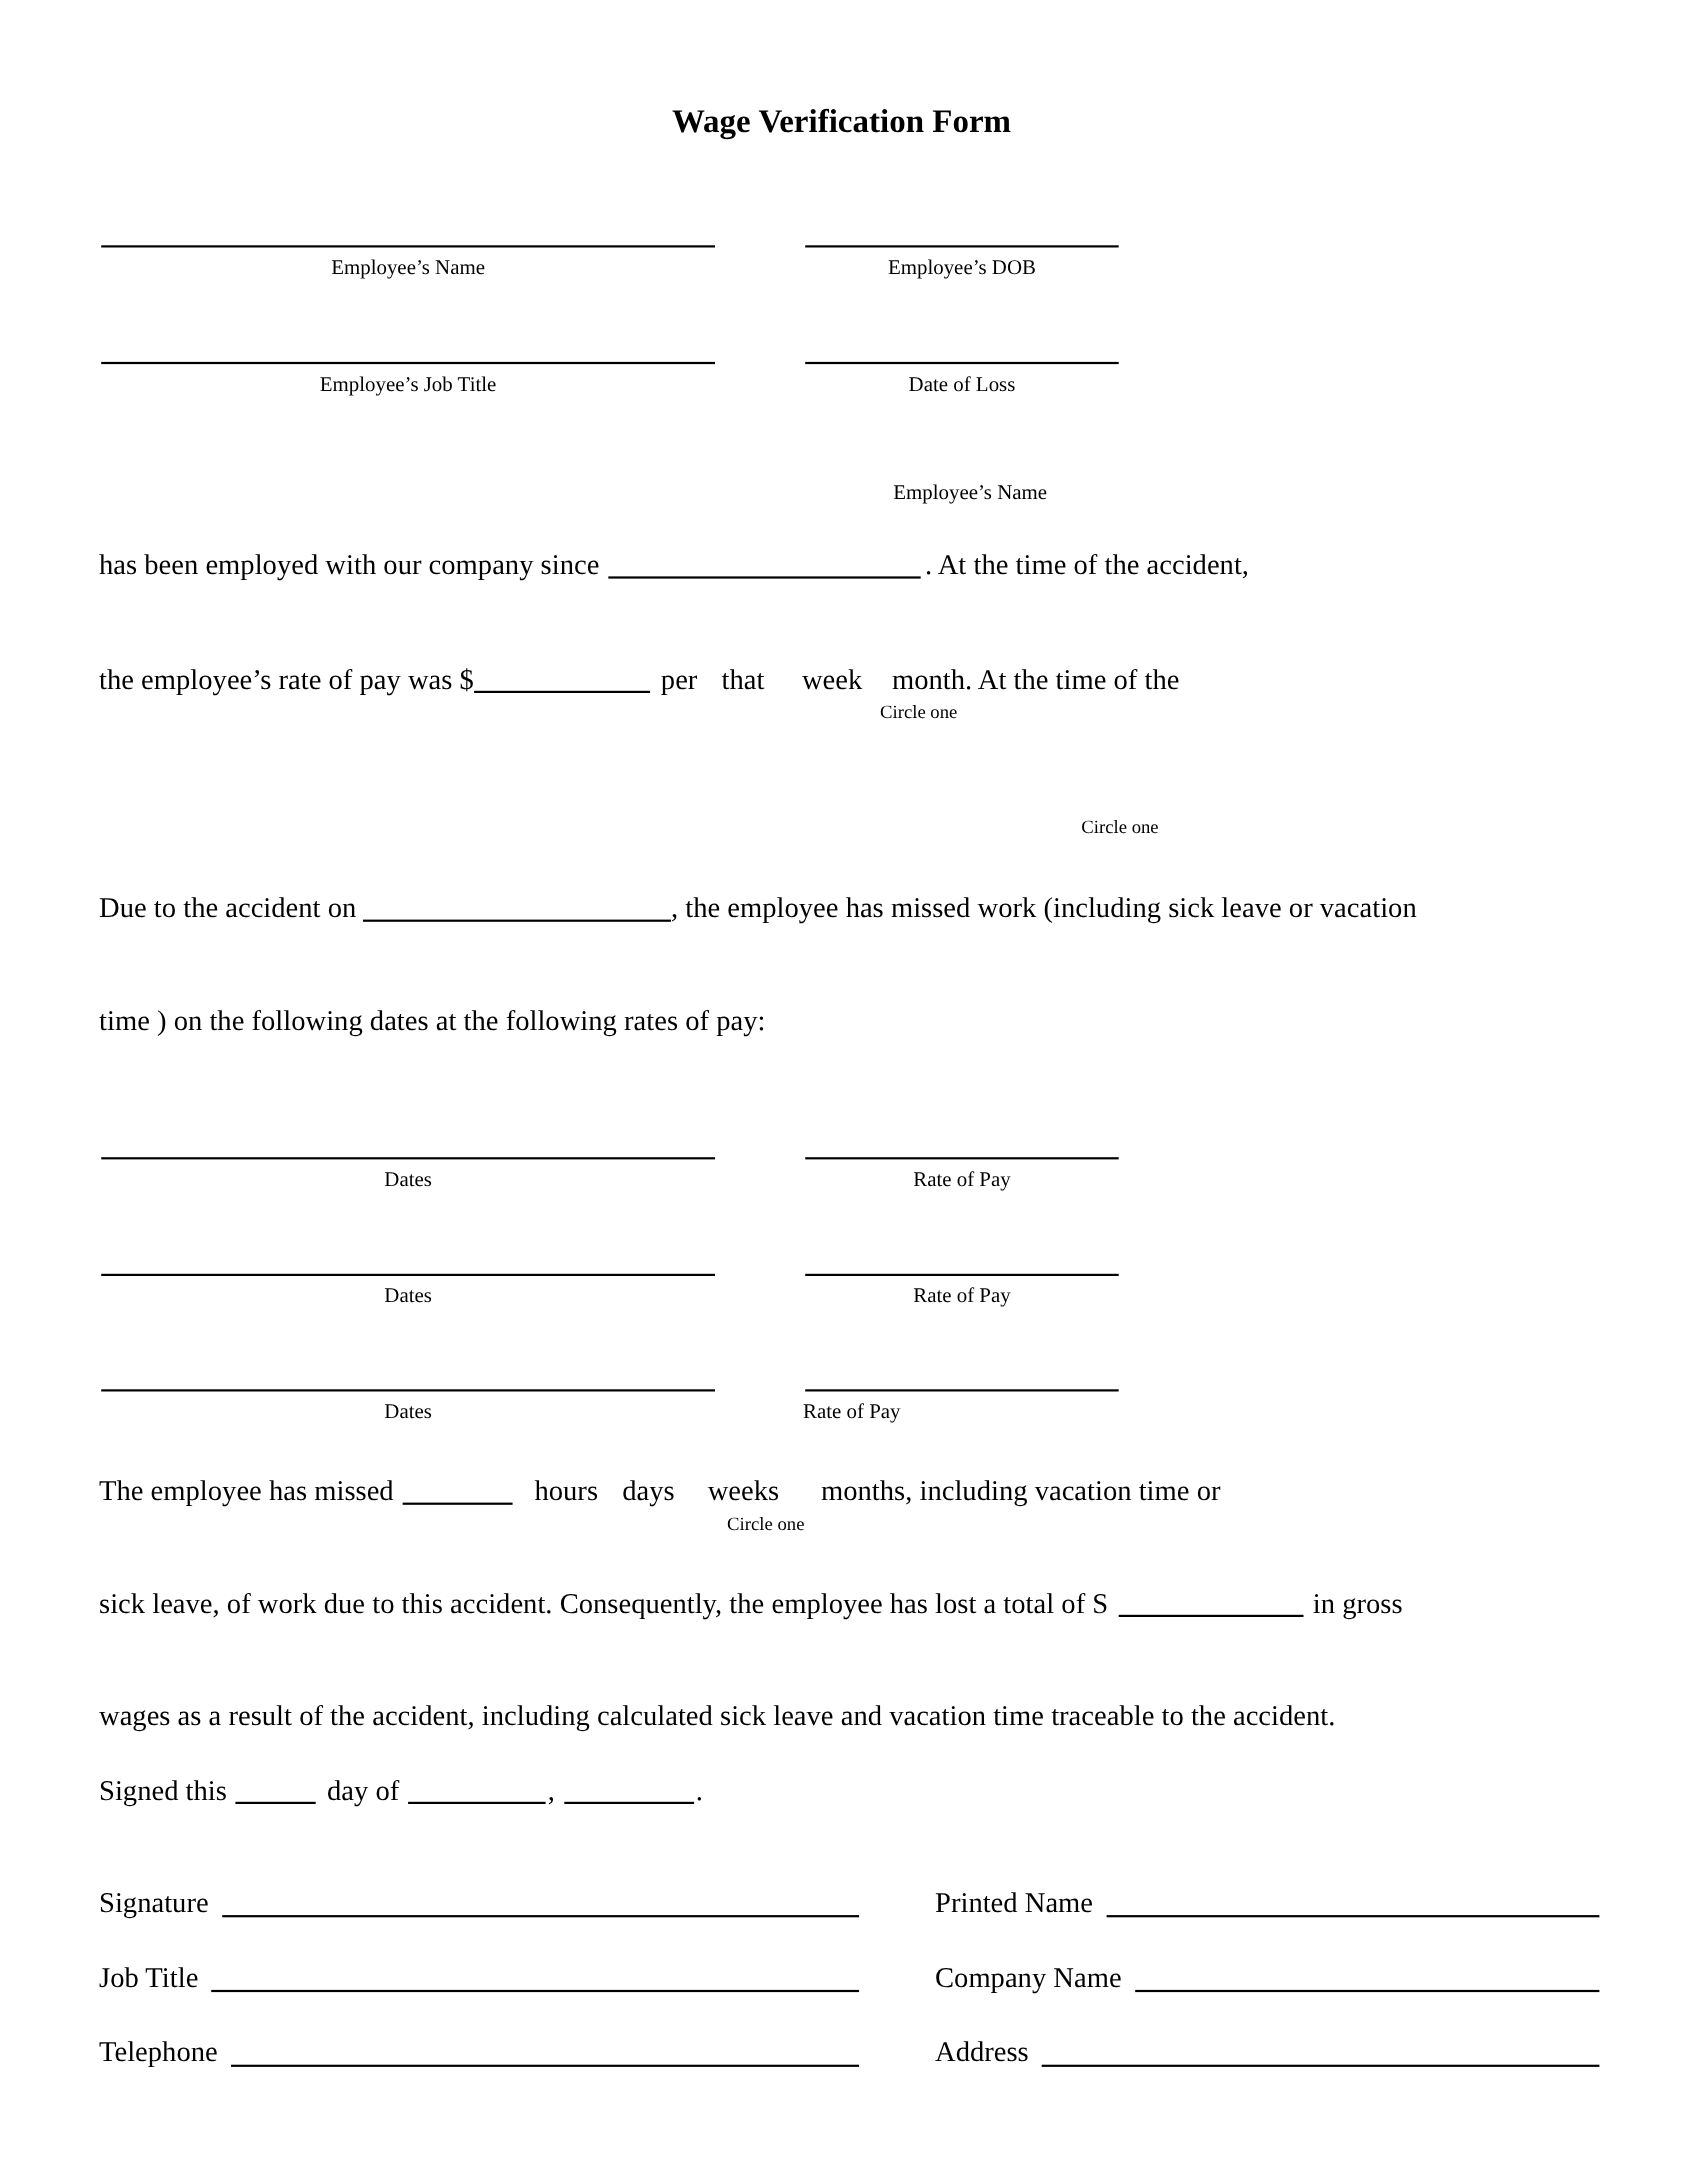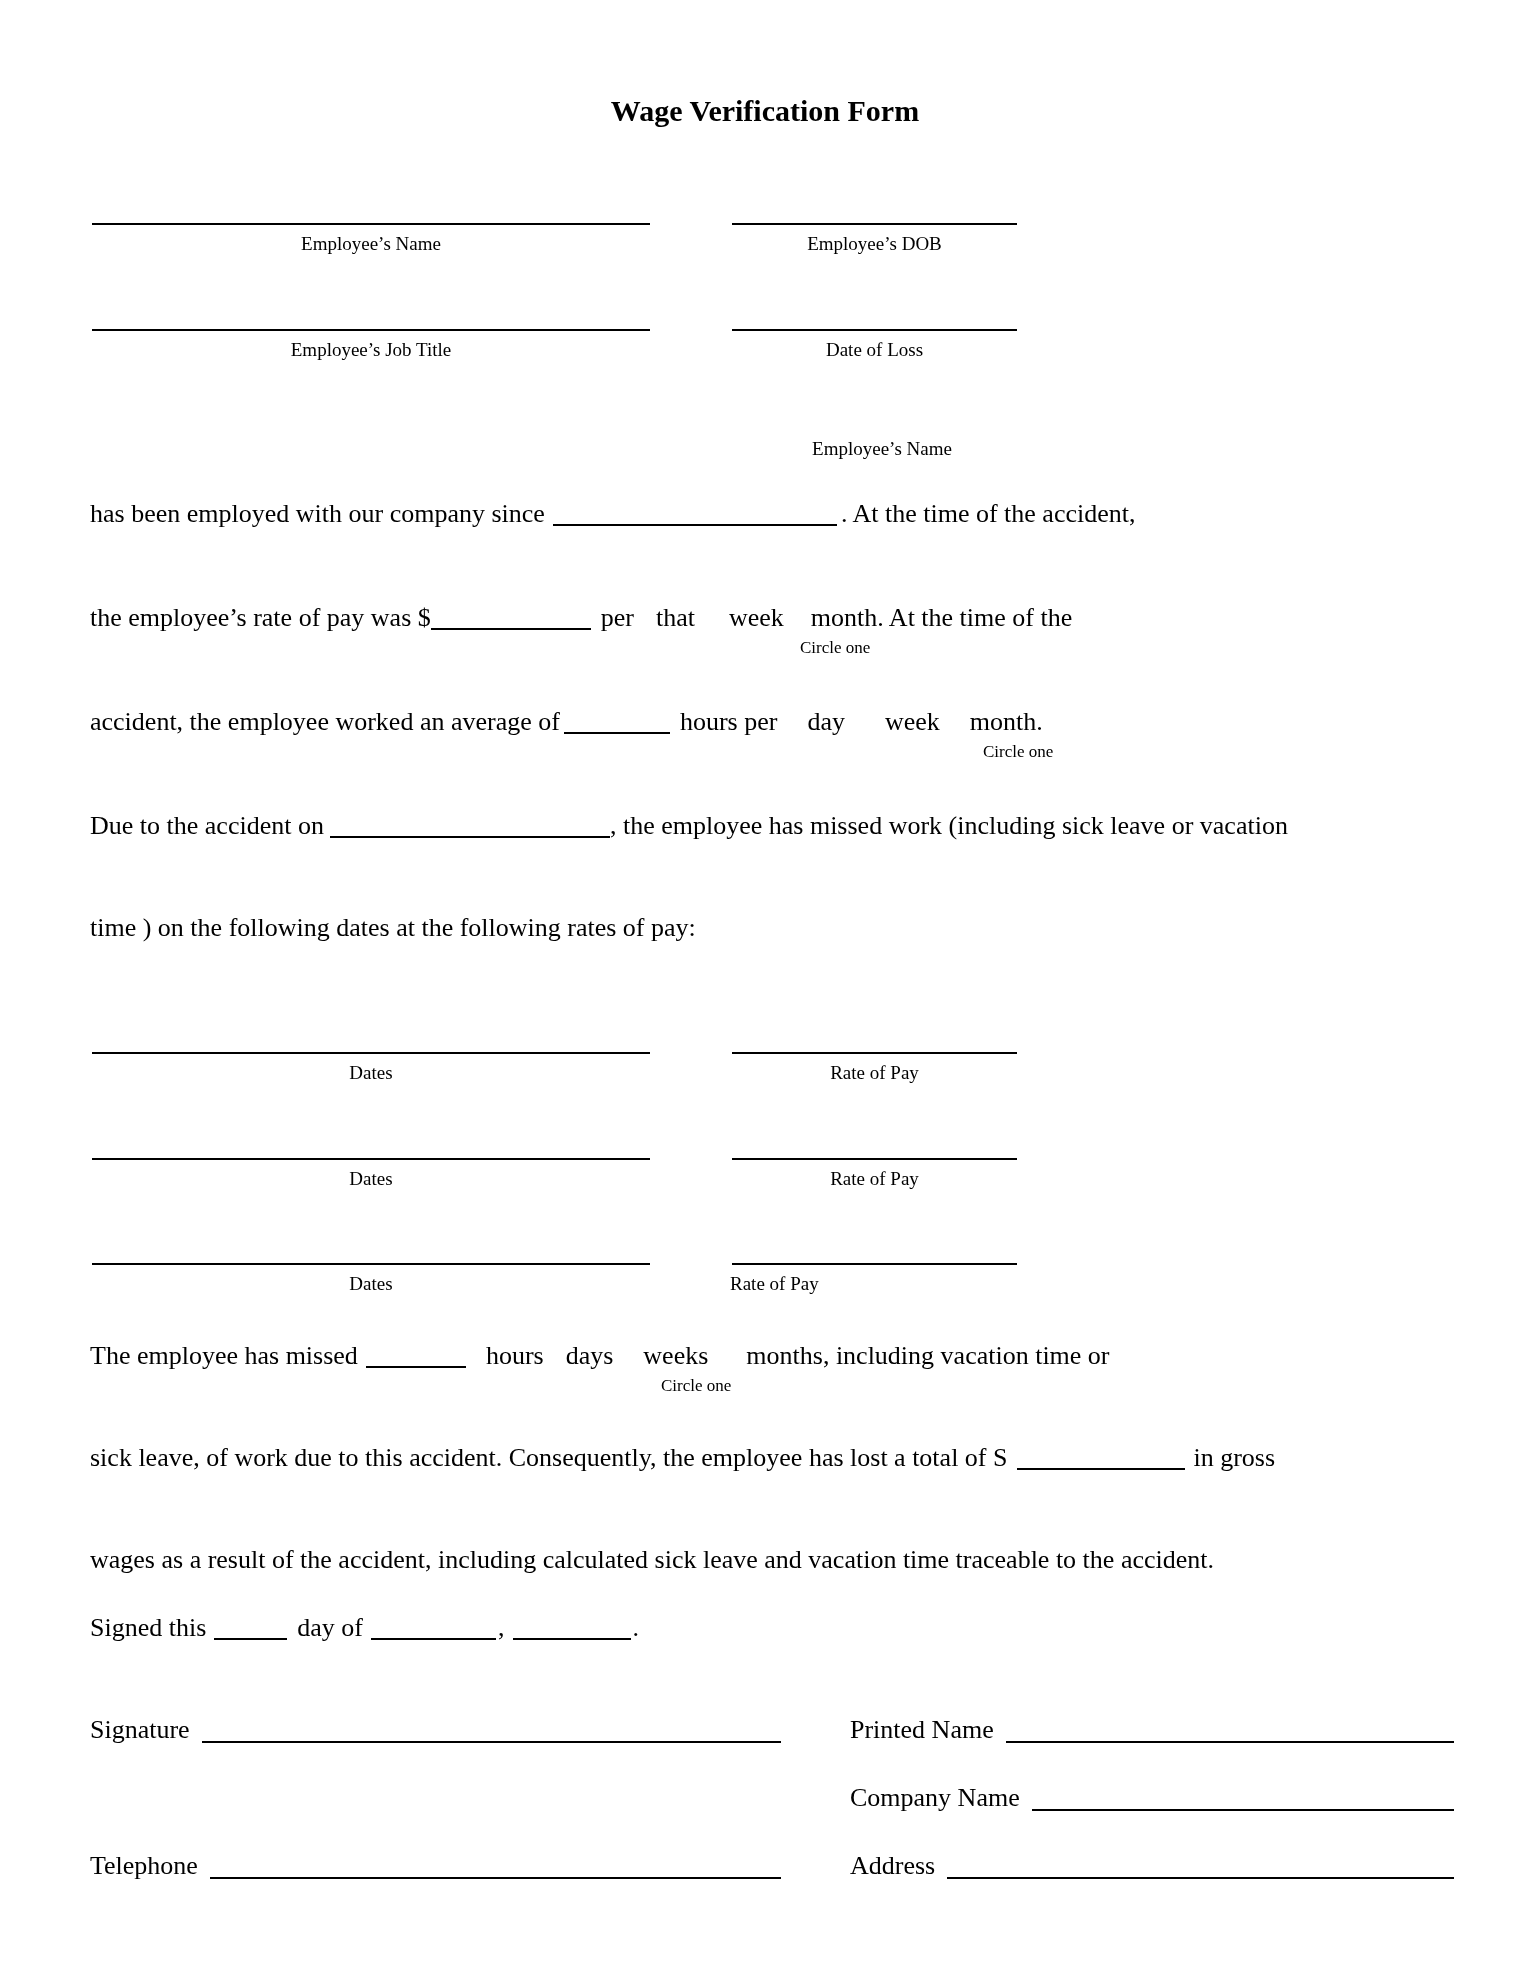--- a/index.html
+++ b/index.html
@@ -80,21 +80,20 @@
   <div class="flabel" style="left:92px; top:339px; width:558px;">Employee’s Job Title</div>
   <div class="flabel" style="left:732px; top:339px; width:285px;">Date of Loss</div>
 
   <div class="flabel" style="left:612px; top:438px; width:540px;">Employee’s Name</div>
 
   <div class="para" style="left:90px; top:498px;"><span>has been employed with our company since</span><span class="blank" style="width:284px; margin-left:8px;"></span><span style="margin-left:4px;">. At the time of the accident,</span></div>
 
   <div class="para" style="left:90px; top:602px;"><span>the employee’s rate of pay was $</span><span class="blank" style="width:160px;"></span><span style="margin-left:10px;">per</span><span style="margin-left:22px;">that</span><span style="margin-left:34px;">week</span><span style="margin-left:27px;">month. At the time of the</span></div>
   <div class="circle-one" style="left:800px; top:638px;">Circle one</div>
 
-  <div class="para" style="left:90px; top:706px;"><span>accident, the employee worked an average of</span><span class="blank" style="width:106px; margin-left:4px;"></span><span style="margin-left:10px;">hours per</span><span style="margin-left:30px;">day</span><span style="margin-left:40px;">week</span><span style="margin-left:30px;">month.</span></div>
   <div class="circle-one" style="left:983px; top:742px;">Circle one</div>
 
   <div class="para" style="left:90px; top:810px;"><span>Due to the accident on</span><span class="blank" style="width:280px; margin-left:6px;"></span><span>, the employee has missed work (including sick leave or vacation</span></div>
 
   <div class="para" style="left:90px; top:912px;"><span>time ) on the following dates at the following rates of pay:</span></div>
 
   <div class="fline" style="left:92px; top:1052px; width:558px;"></div>
   <div class="fline" style="left:732px; top:1052px; width:285px;"></div>
   <div class="flabel" style="left:92px; top:1062px; width:558px;">Dates</div>
   <div class="flabel" style="left:732px; top:1062px; width:285px;">Rate of Pay</div>
@@ -120,20 +119,24 @@
 
   <div class="sigrow" style="left:90px; top:1714px; width:691px;">
       <span>Signature</span>
       <span class="sline"></span>
     </div>
   <div class="sigrow" style="left:850px; top:1714px; width:604px;">
       <span>Printed Name</span>
       <span class="sline"></span>
     </div>
 
+  <div class="sigrow" style="left:90px; top:1782px; width:691px;">
+      <span>Job Title</span>
+      <span class="sline"></span>
+    </div>
   <div class="sigrow" style="left:850px; top:1782px; width:604px;">
       <span>Company Name</span>
       <span class="sline"></span>
     </div>
 
   <div class="sigrow" style="left:90px; top:1850px; width:691px;">
       <span>Telephone</span>
       <span class="sline"></span>
     </div>
   <div class="sigrow" style="left:850px; top:1850px; width:604px;">

